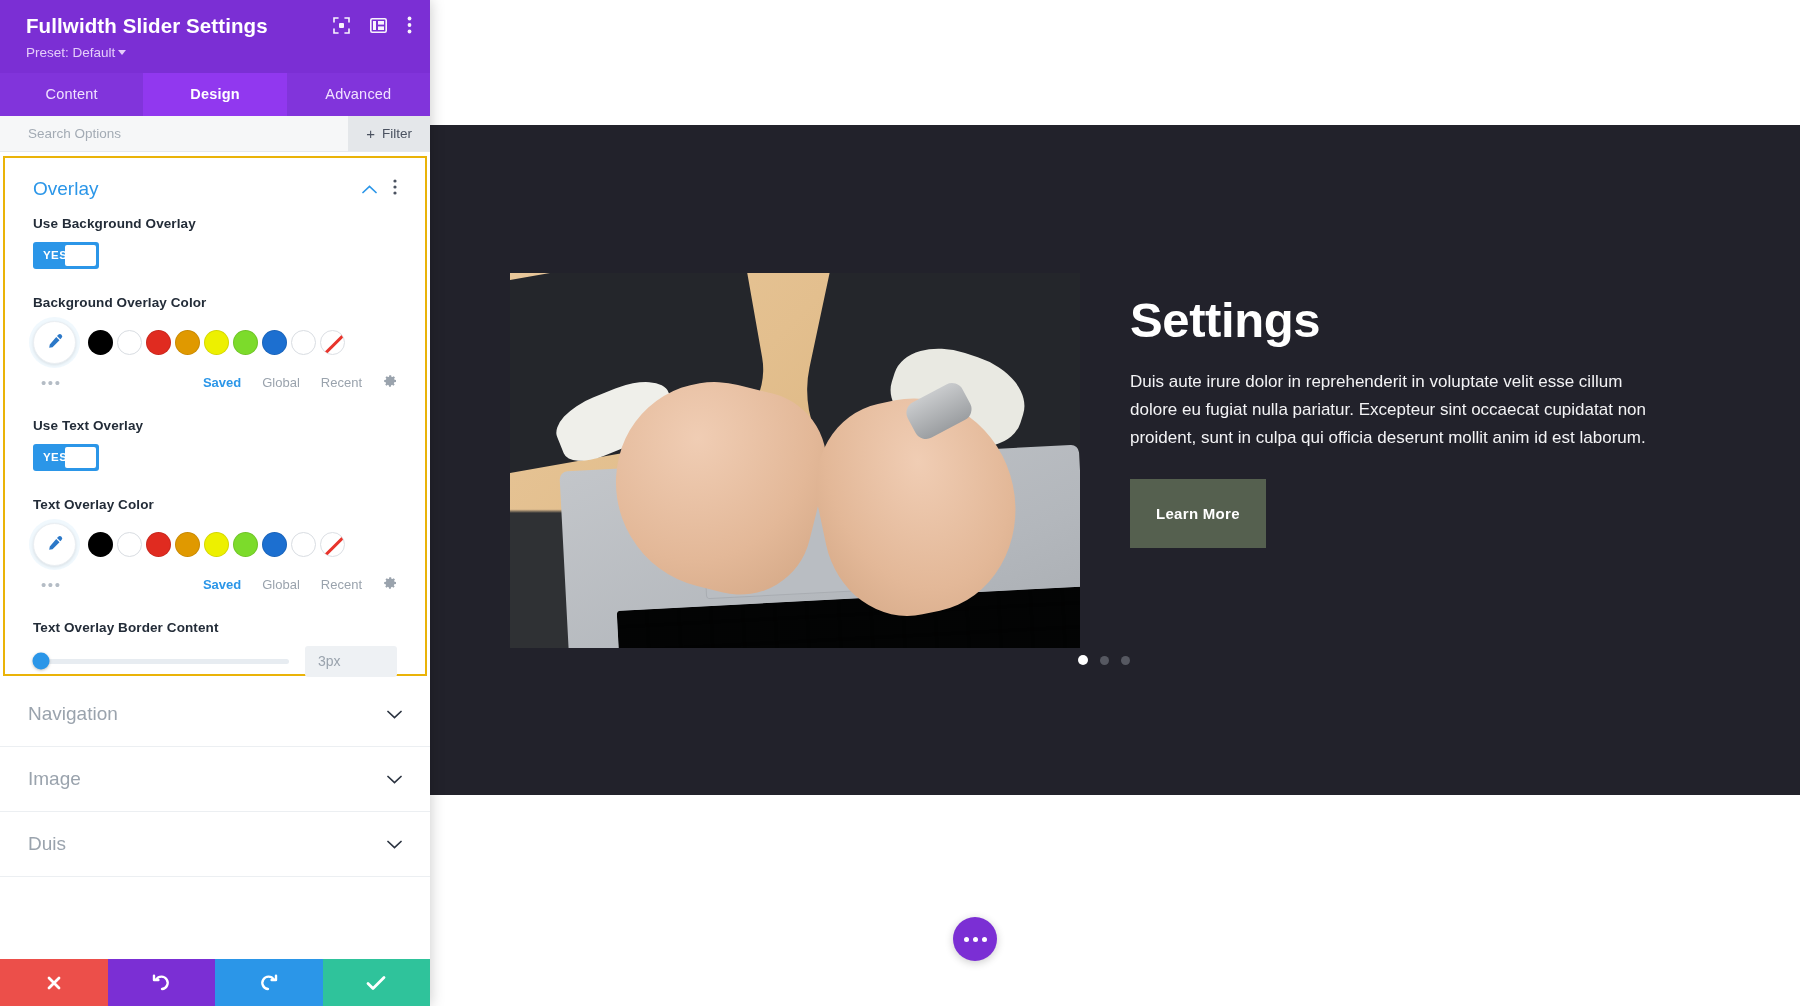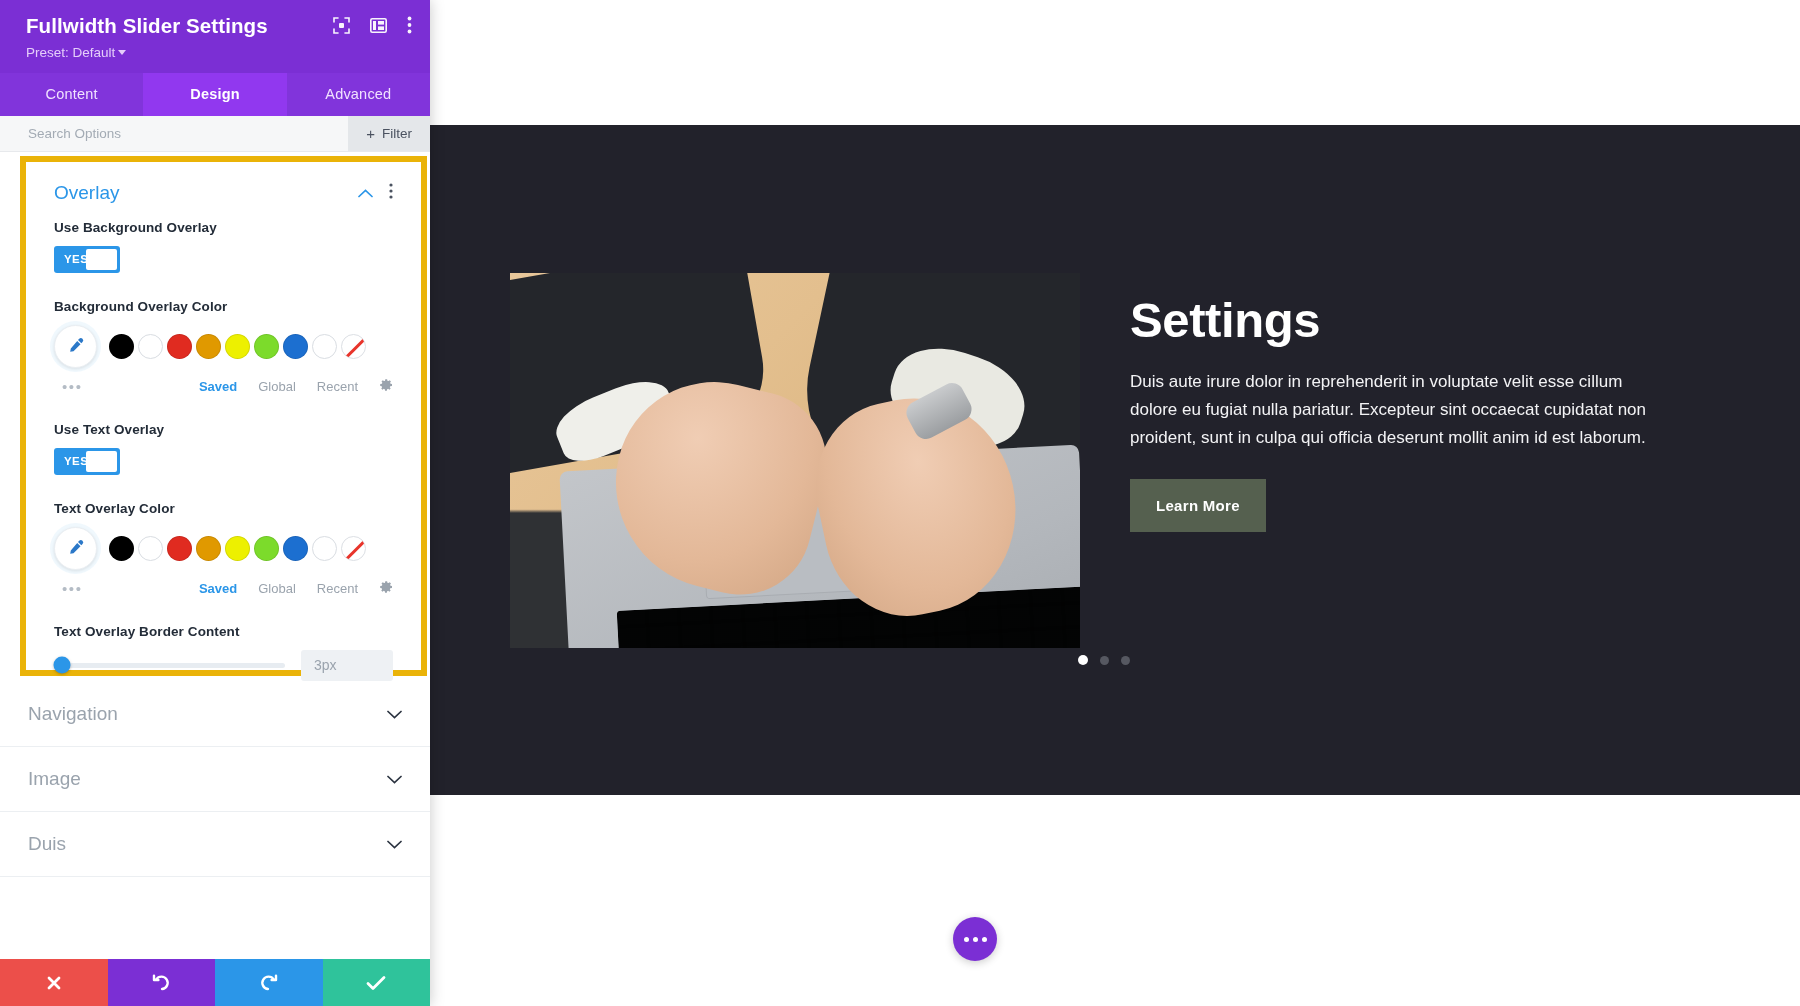--- a/index.html
+++ b/index.html
@@ -85,24 +85,23 @@
     padding: 0 18px; cursor: pointer;
   }
   .filter-btn .plus { font-size: 15px; line-height: 1; }
 
   
   .p-body { flex: 1 1 auto; overflow: hidden; position: relative; background:#fff; }
 
   
   .hl-box {
     position: absolute; left: 3px; top: 4px; right: 3px;
-    border: 6px solid #eab308;
+    border: 2px solid #eab308;
     background: #fff;
     height: 520px;
-    margin-left: 17px;
   }
 
   .sec-open { padding: 20px 28px 0 28px; }
   .sec-head {
     display: flex; align-items: center; justify-content: space-between;
     padding-bottom: 16px;
   }
   .sec-title-open { color: #2b96e8; font-size: 19px; font-weight: normal; }
   .sec-head-ic { display: flex; align-items: center; gap: 16px; }
 
@@ -260,21 +259,21 @@
     font-size: 49px; font-weight: bold; letter-spacing: -.4px;
     line-height: 1.05; margin-bottom: 22px;
   }
   .slide-p {
     font-size: 17px; line-height: 1.62; color: #f3f3f5; font-weight: normal;
   }
   .slide-btn {
     display: inline-block; margin-top: 28px;
     background: #55604f; color: #fff;
     font-size: 15px; font-weight: bold; letter-spacing: .3px;
-    padding: 18px 26px; cursor: pointer;
+    padding: 26px 26px; cursor: pointer;
   }
   .slide-dots {
     position: absolute; left: 648px; bottom: 130px;
     display: flex; align-items: center; gap: 12px;
   }
   .sdot { width: 9px; height: 9px; border-radius: 50%; background: #565861; cursor: pointer; }
   .sdot.on { background: #ffffff; width: 10px; height: 10px; }
 
   .fab {
     position: absolute; left: 523px; bottom: 45px;

